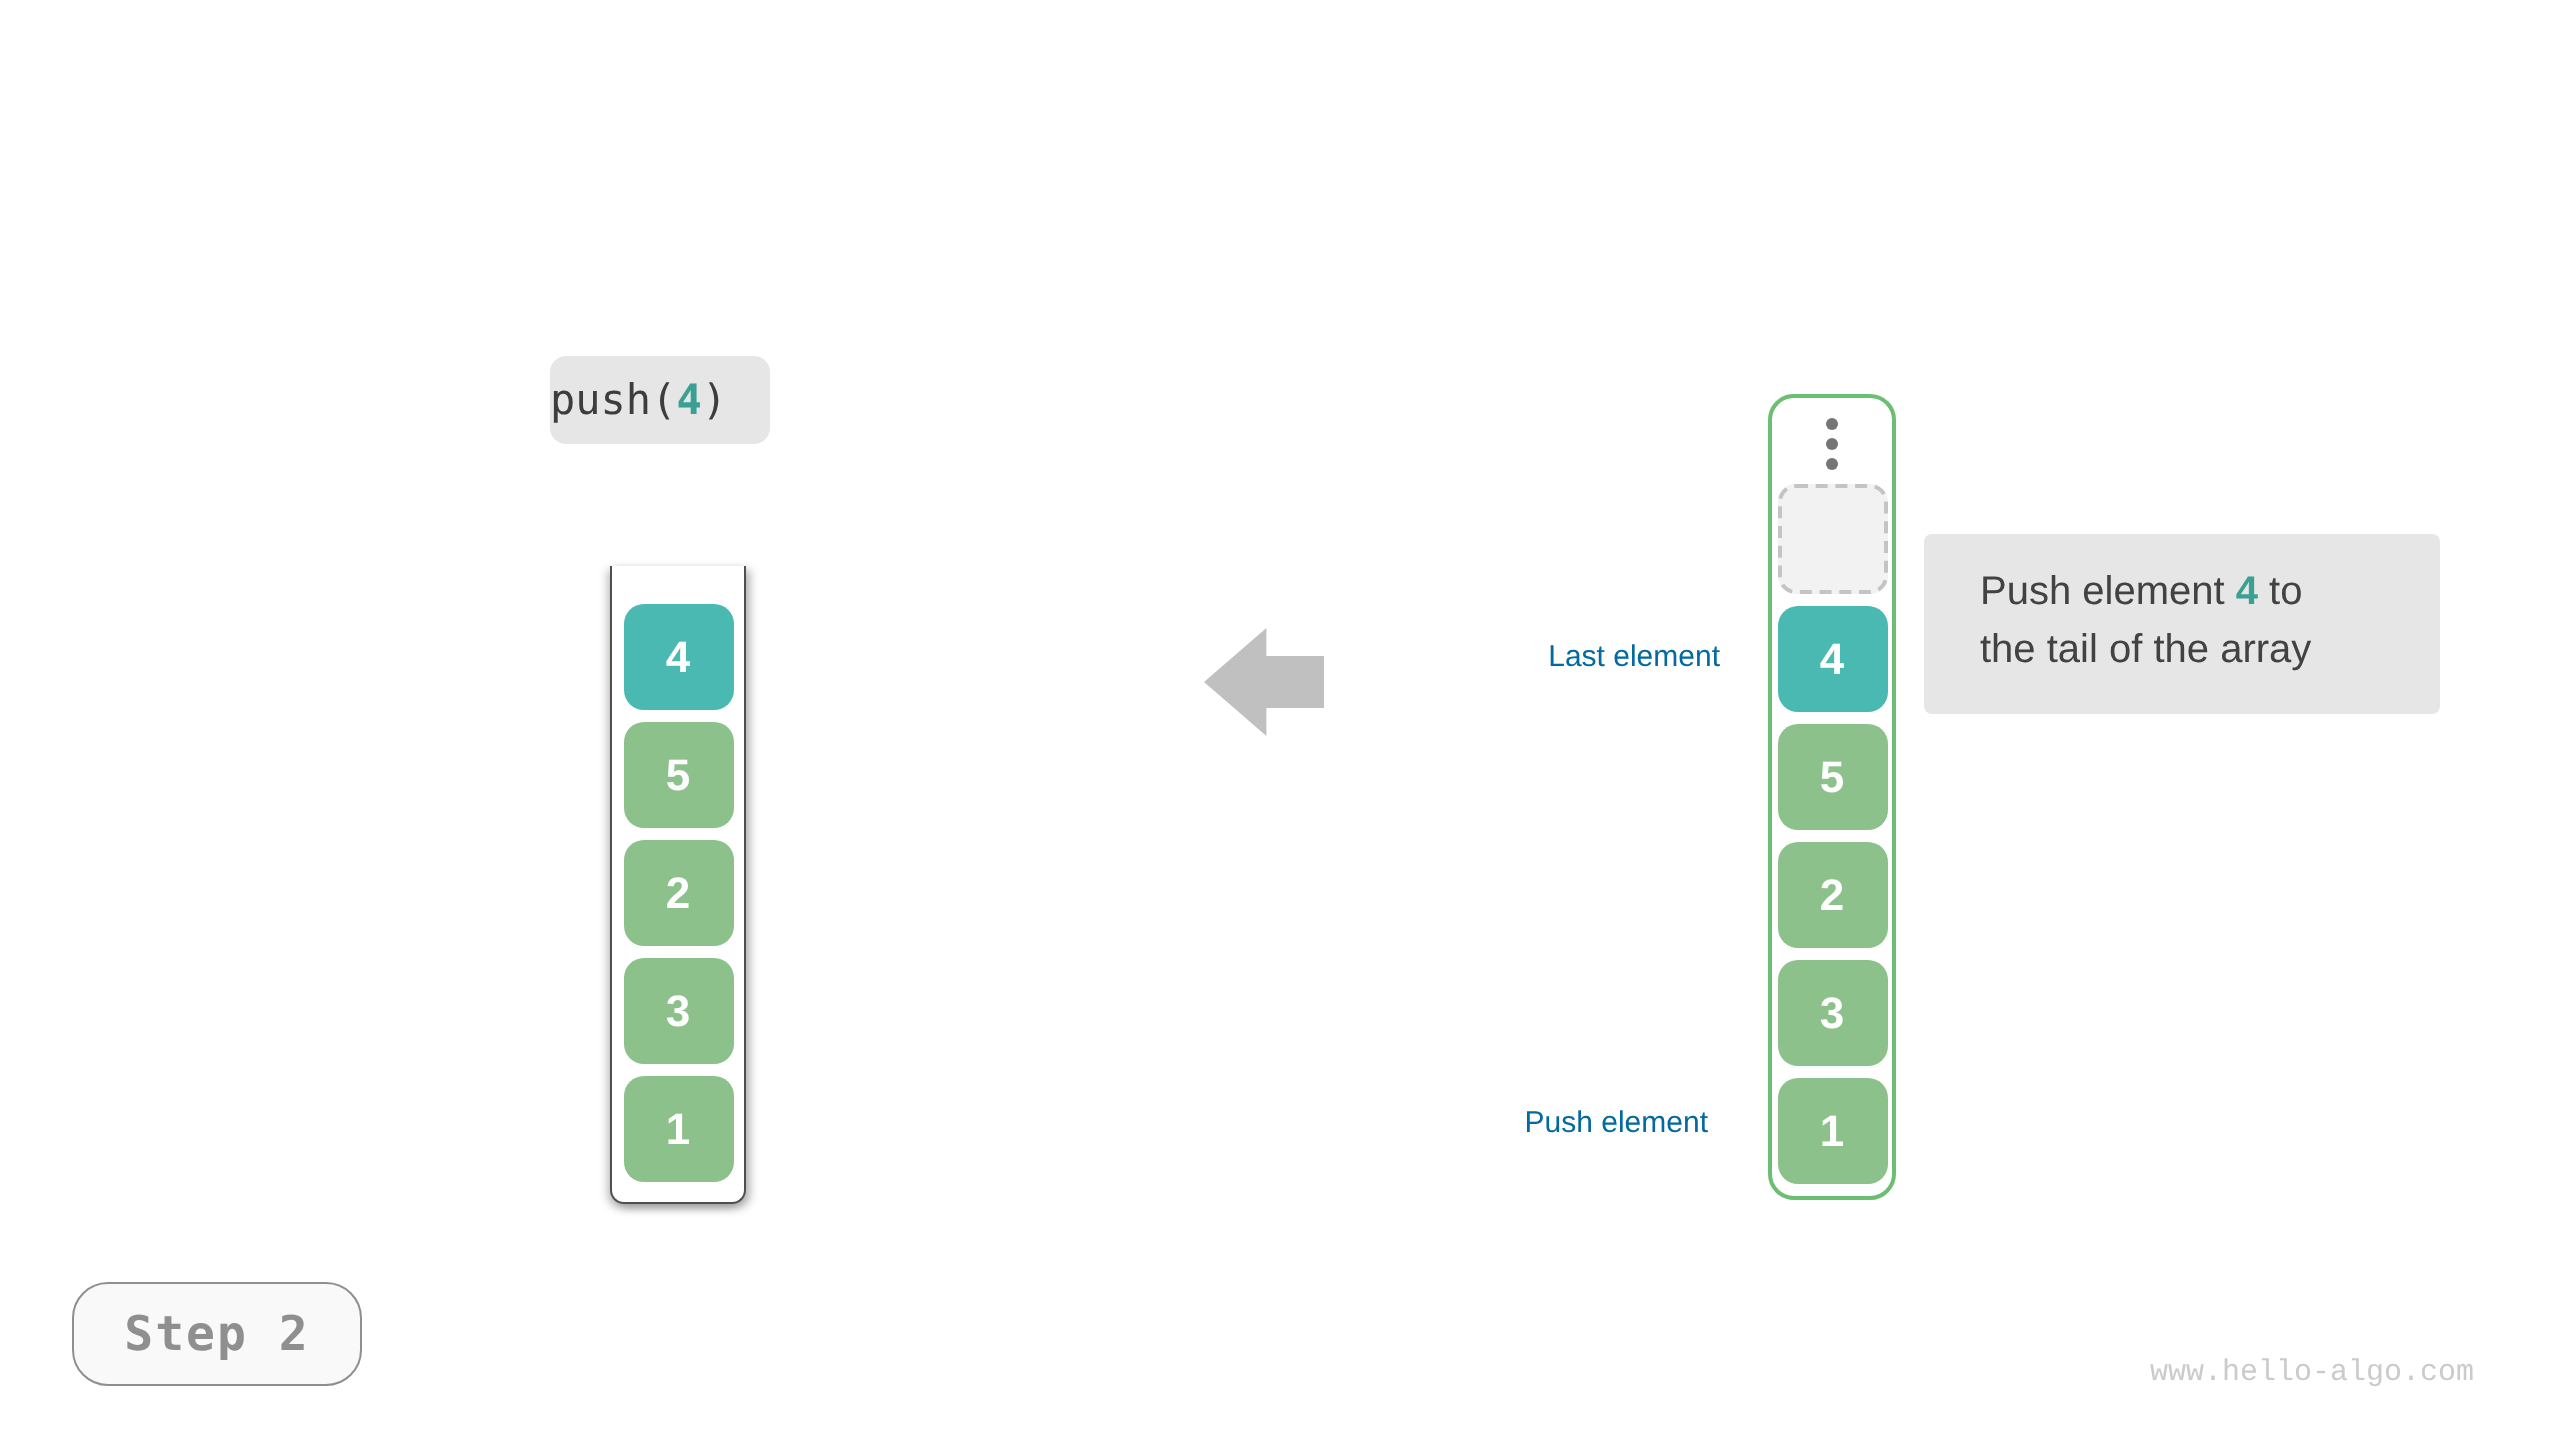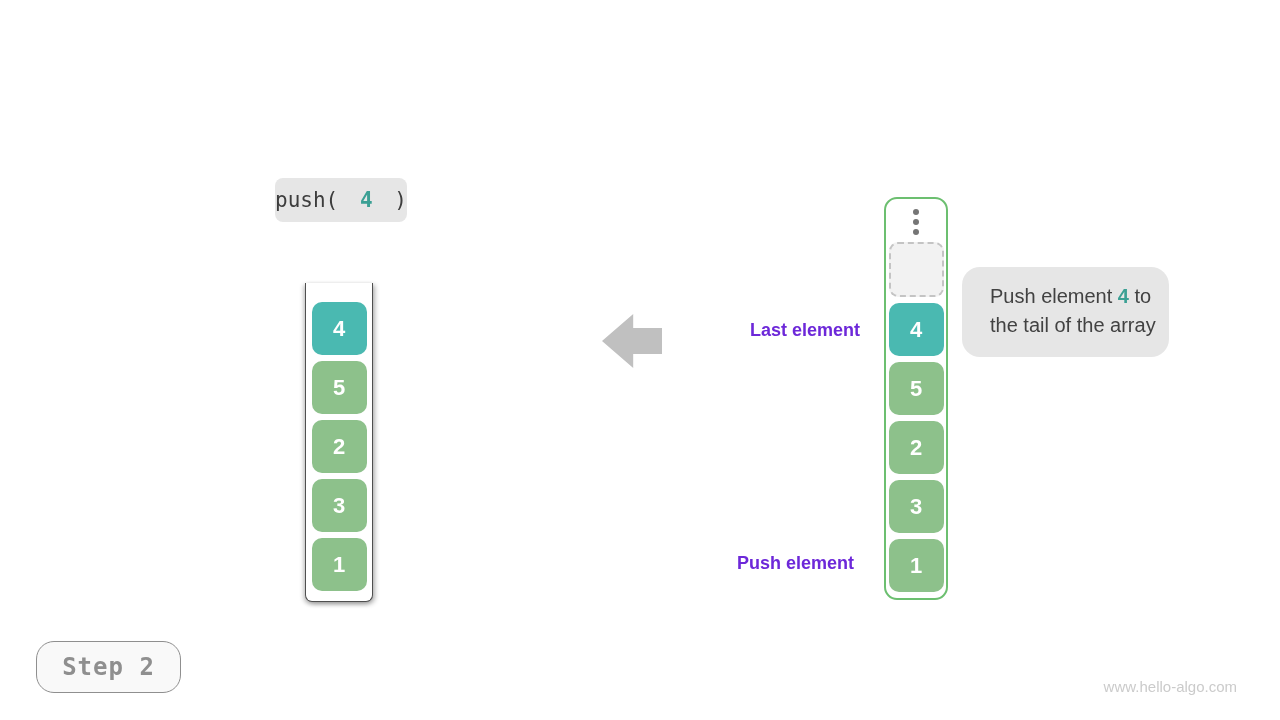--- a/index.html
+++ b/index.html
@@ -9,24 +9,24 @@
     position: relative;
     width: 1280px;
     height: 720px;
     background: #ffffff;
     overflow: hidden;
   }
   
   .push-chip {
     position: absolute;
     left: 275px; top: 178px;
-    width: 132px; height: 44px;
+    width: 110px; height: 44px;
     background: #e6e6e6;
     border-radius: 8px;
-    display: flex; align-items: center; justify-content: space-between;
+    display: flex; align-items: center; justify-content: flex-start;
     font-family: "DejaVu Sans Mono", "Liberation Mono", monospace;
     font-size: 21px;
     color: #3d3d3d;
   }
   .push-chip .arg { color: #3ba094; font-weight: bold; }
 
   
   .stack-box {
     position: absolute;
     left: 305px; top: 283px;
@@ -57,23 +57,23 @@
   
   .arrow-left {
     position: absolute;
     left: 602px; top: 314px;
     width: 60px; height: 54px;
     background: #c0c0c0;
     clip-path: polygon(0% 50%, 52% 0%, 52% 26%, 100% 26%, 100% 74%, 52% 74%, 52% 100%);
   }
   .lbl-strong {
     position: absolute;
-    font-weight: bold;
-    font-size: 18px;
-    color: #6d28d9;
+    font-weight: normal;
+    font-size: 15px;
+    color: #0369a1;
     white-space: nowrap;
   }
   .lbl-last  { left: 718px; top: 320px; width: 142px; text-align: right; }
   .lbl-first { left: 710px; top: 553px; width: 144px; text-align: right; }
   .caption {
     position: absolute;
     left: 459px; top: 428px;
     width: 362px;
     text-align: center;
     font-size: 21px;
@@ -109,23 +109,23 @@
     border-radius: 9px;
     background: #f2f2f2;
     border: 2px dashed #c4c4c4;
     flex: 0 0 auto;
   }
 
   
   .tooltip {
     position: absolute;
     left: 962px; top: 267px;
-    width: 207px; height: 90px;
+    width: 258px; height: 90px;
     background: #e6e6e6;
-    border-radius: 18px;
+    border-radius: 4px;
     padding: 15px 28px;
     font-size: 20px;
     line-height: 29px;
     color: #424242;
   }
   .tooltip .inner { width: 192px; }
   .tooltip .hl { color: #3ba094; font-weight: bold; }
 
   
   .step-badge {
@@ -140,21 +140,21 @@
     font-weight: bold;
     font-size: 24px;
     color: #8f8f8f;
     letter-spacing: 1px;
   }
 
   
   .watermark {
     position: absolute;
     right: 43px; top: 678px;
-    font-family: Liberation Sans, sans-serif;
+    font-family: Liberation Mono, monospace;
     font-size: 15px;
     color: #cbcbcb;
     white-space: nowrap;
     margin-left: 48px;
   }
 </style>
 </head>
 <body>
 
 <div class="canvas">

